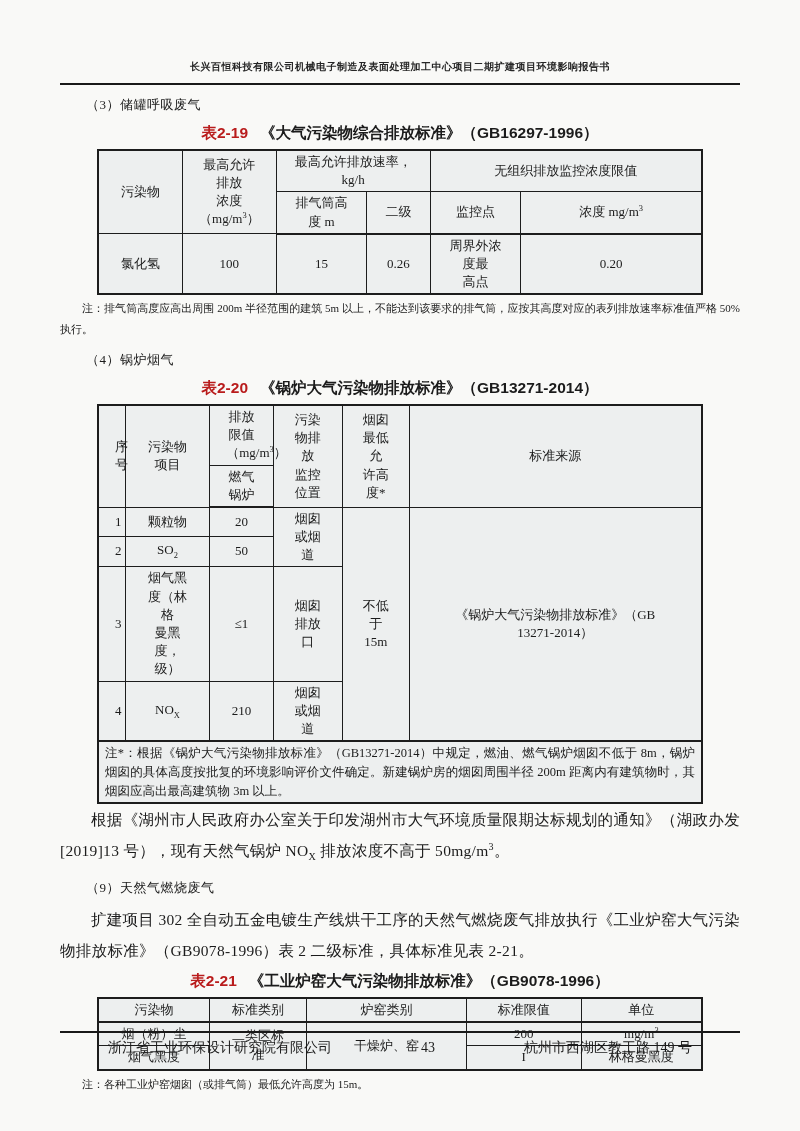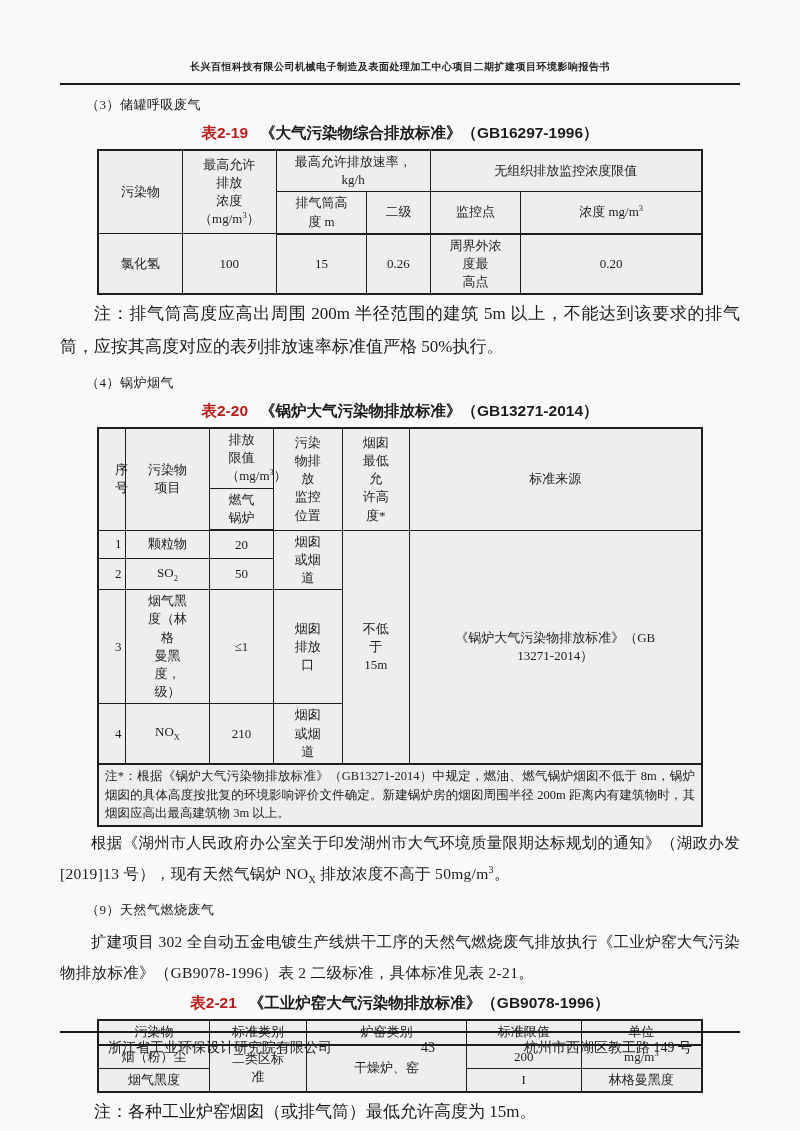--- a/index.html
+++ b/index.html
@@ -29,21 +29,21 @@
   
   table { border-collapse:collapse; width:606px; margin-left:37px; background:#edefef; table-layout:fixed; }
   table, td { border:1px solid #1d1d1d; }
   table { border-width:2px; }
   td { font-size:13px; line-height:1.4; padding:2px 16px; text-align:center; vertical-align:middle; }
   tr.head-bottom td { border-bottom-width:2px; }
   td.tnote { text-align:justify; font-size:12.5px; line-height:1.5; padding:2px 6px; border-top-width:2px;margin-left:42px; }
   sup { font-size:0.65em; } sub { font-size:0.65em; }
 
   
-  .note { font-size:17px; line-height:1.9; text-indent:2em; text-align:justify; margin:3px 0 0 0; }
+  .note { font-size:11px; line-height:1.9; text-indent:2em; text-align:justify; margin:3px 0 0 0; }
 
   
   .doc-footer { position:absolute; left:60px; right:60px; top:1031px; border-top:2.5px solid #191919; padding:6px 48px 0 48px; display:flex; justify-content:space-between; align-items:baseline; font-size:14px; }
 </style>
 </head>
 <body>
 
 <div class="page">
 
   <div class="doc-header">

